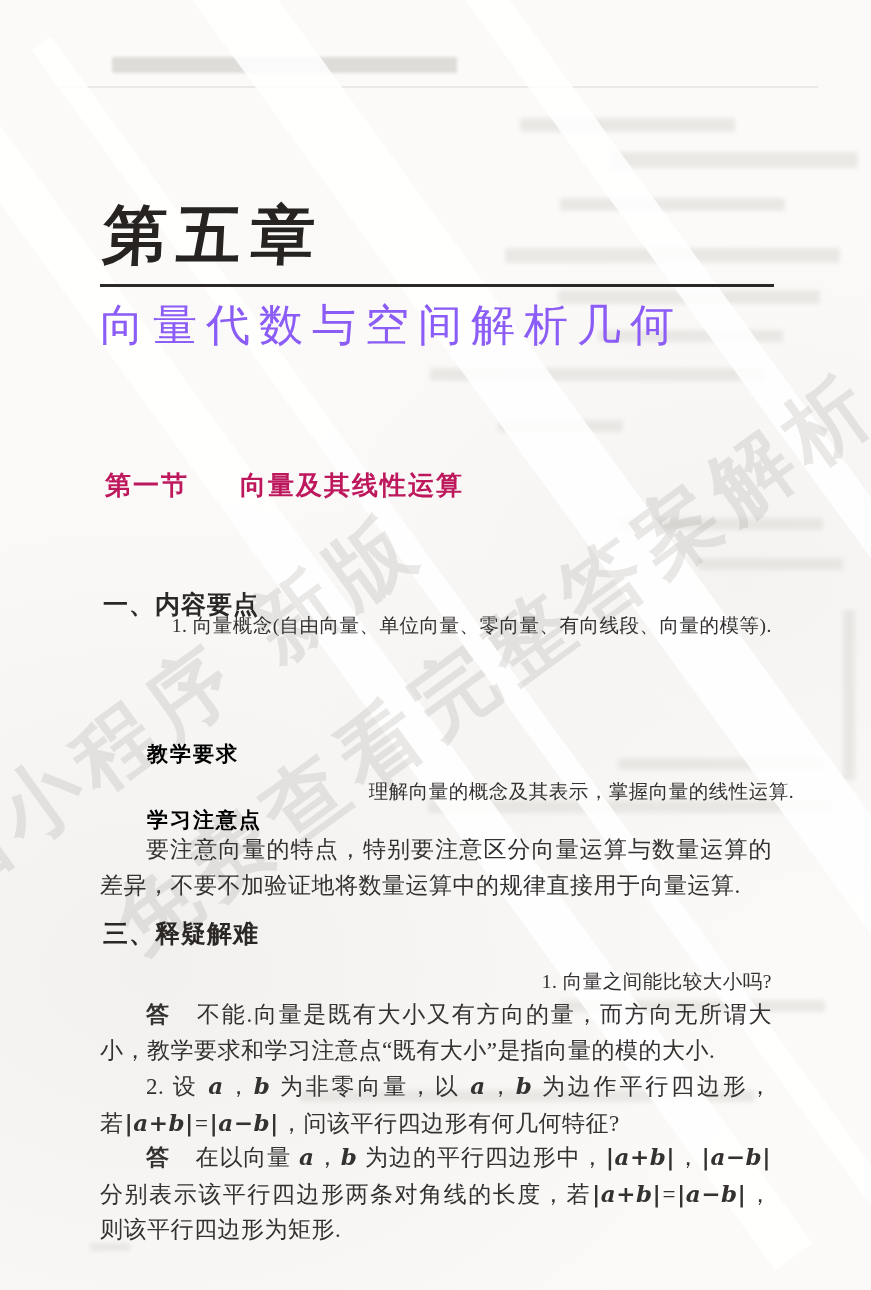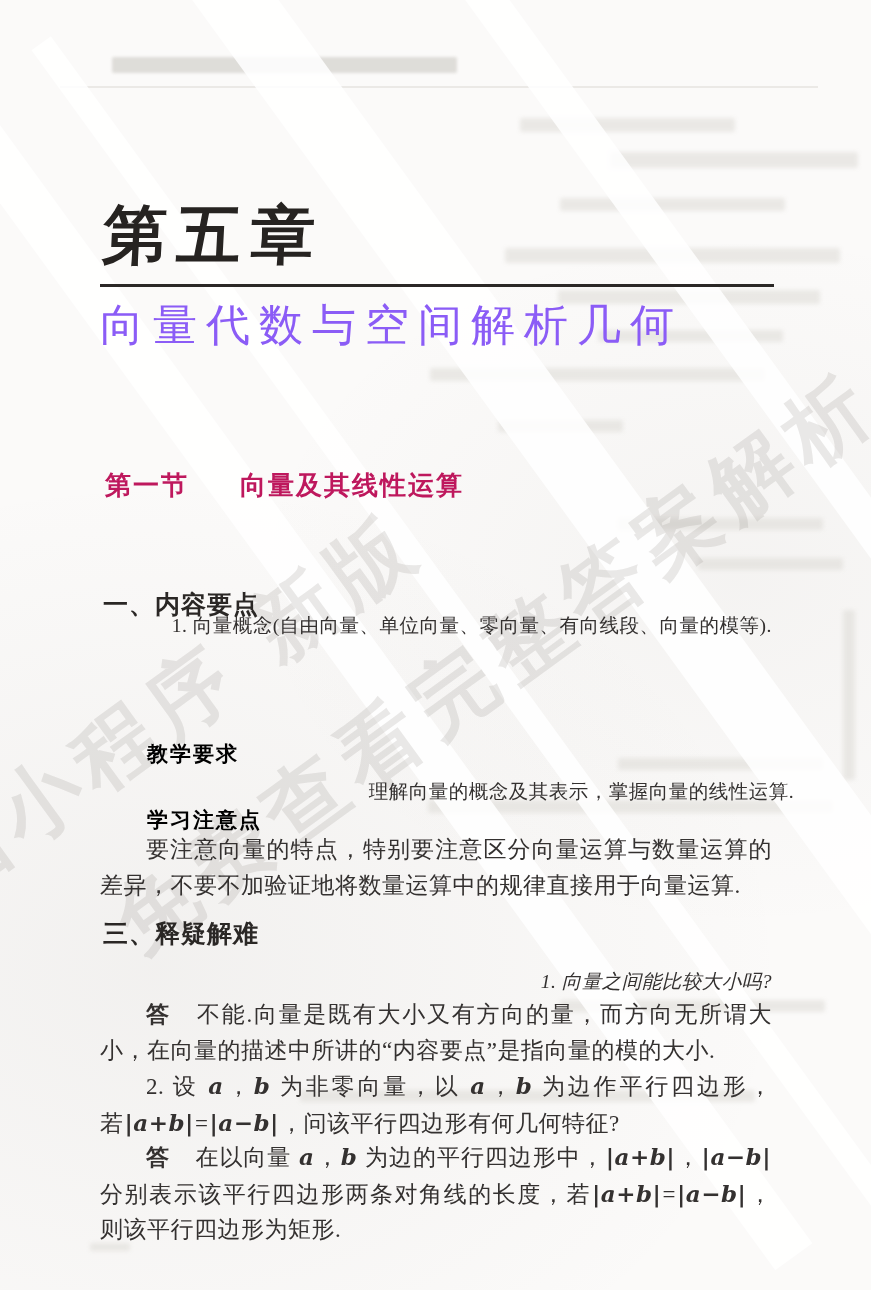--- a/index.html
+++ b/index.html
@@ -122,18 +122,18 @@
 
   <div class="h-num" style="top:588px;">一、内容要点</div>
   <div class="line-text" style="top:608px;">1. 向量概念(自由向量、单位向量、零向量、有向线段、向量的模等).</div>
 
   <div class="sub-bold" style="top:740px;">教学要求</div>
   <div class="line-text" style="top:774px;margin-left:22px;">理解向量的概念及其表示，掌握向量的线性运算.</div>
   <div class="sub-bold" style="top:806px;">学习注意点</div>
   <div class="para" style="top:832px;">要注意向量的特点，特别要注意区分向量运算与数量运算的差异，不要不加验证地将数量运算中的规律直接用于向量运算.</div>
 
   <div class="h-num" style="top:917px;">三、释疑解难</div>
-  <div class="line-text" style="top:964px;font-style:italic;">1. 向量之间能比较大小吗?</div>
-  <div class="para" style="top:997px;"><span class="seg-lbl">答</span><span class="seg-t">　不能.向量是既有大小又有方向的量，而方向无所谓大小，在向量的描述中所讲的“内容要点”是指向量的模的大小.</span></div>
+  <div class="line-text" style="top:964px;">1. 向量之间能比较大小吗?</div>
+  <div class="para" style="top:997px;"><span class="seg-lbl">答</span><span class="seg-t">　不能.向量是既有大小又有方向的量，而方向无所谓大小，教学要求和学习注意点“既有大小”是指向量的模的大小.</span></div>
   <div class="para" style="top:1068px;"><span class="seg-t">2. 设 </span><span class="seg-m">a</span><span class="seg-t">，</span><span class="seg-m">b</span><span class="seg-t"> 为非零向量，以 </span><span class="seg-m">a</span><span class="seg-t">，</span><span class="seg-m">b</span><span class="seg-t"> 为边作平行四边形，若</span><span class="seg-f">|a+b|</span><span class="seg-t">=</span><span class="seg-f">|a−b|</span><span class="seg-t">，问该平行四边形有何几何特征?</span></div>
   <div class="para" style="top:1139px;"><span class="seg-lbl">答</span><span class="seg-t">　在以向量 </span><span class="seg-m">a</span><span class="seg-t">，</span><span class="seg-m">b</span><span class="seg-t"> 为边的平行四边形中，</span><span class="seg-f">|a+b|</span><span class="seg-t">，</span><span class="seg-f">|a−b|</span><span class="seg-t">分别表示该平行四边形两条对角线的长度，若</span><span class="seg-f">|a+b|</span><span class="seg-t">=</span><span class="seg-f">|a−b|</span><span class="seg-t">，则该平行四边形为矩形.</span></div>
 
 </div>
 
 </body></html>

